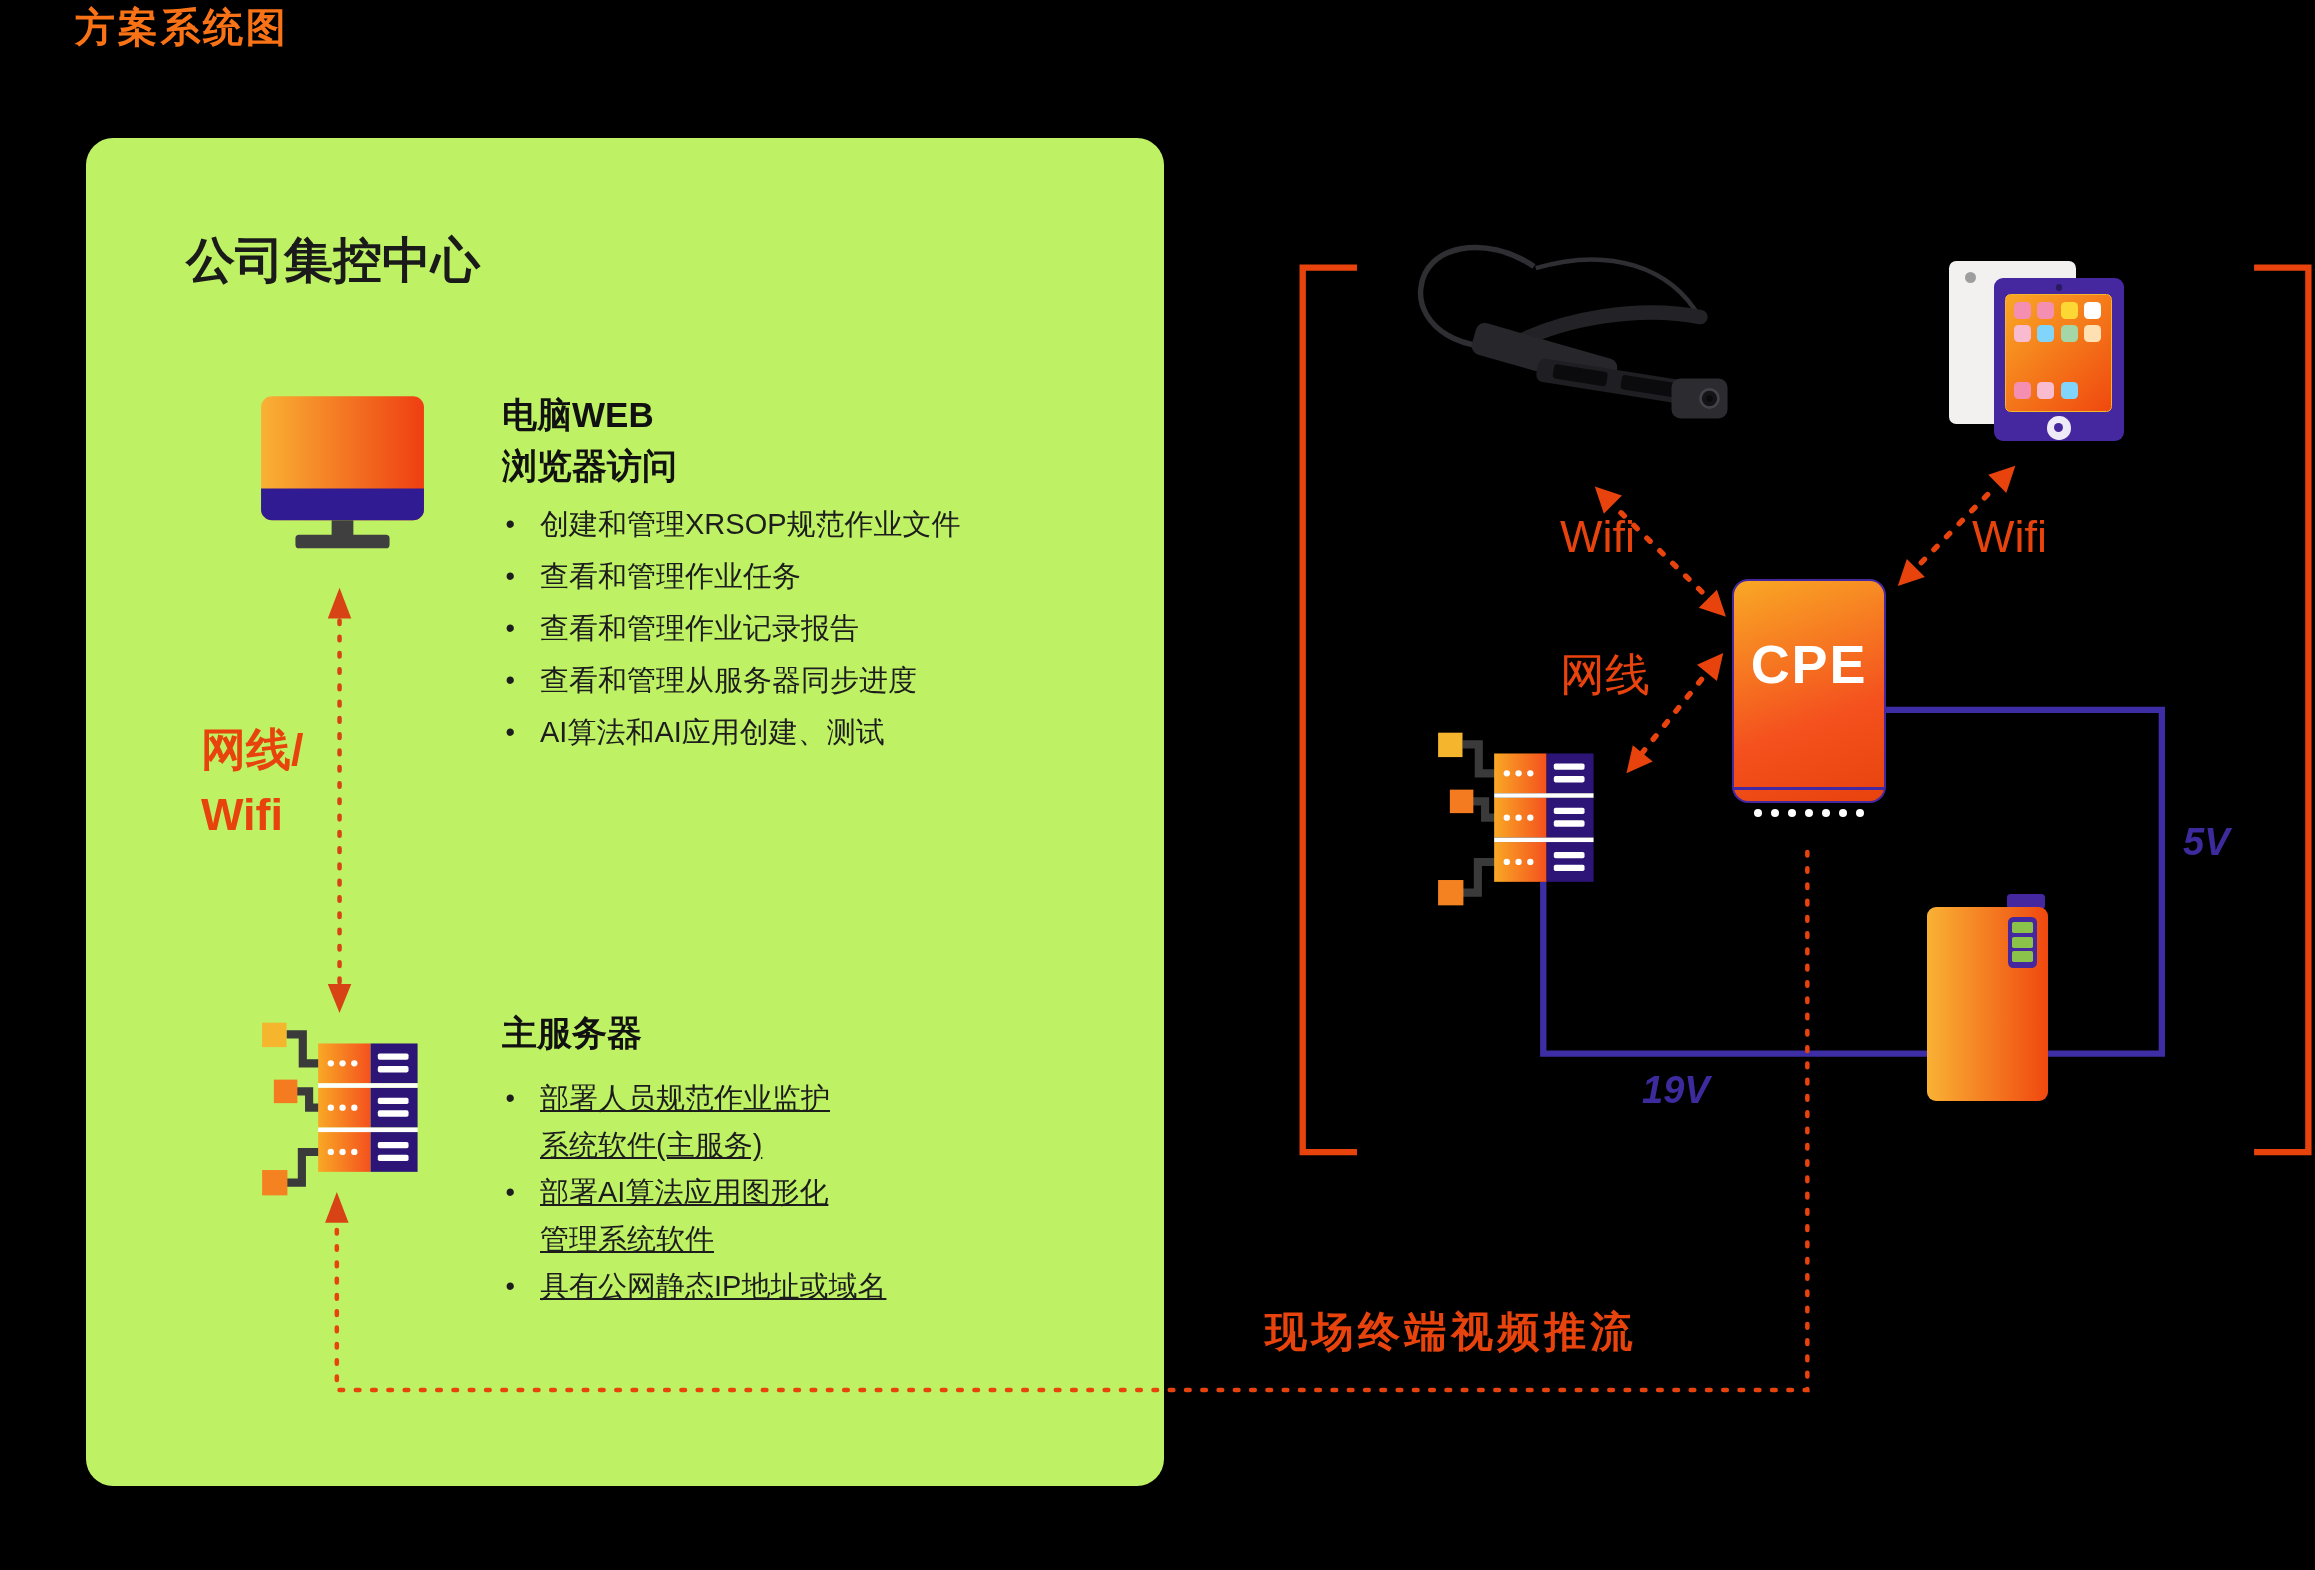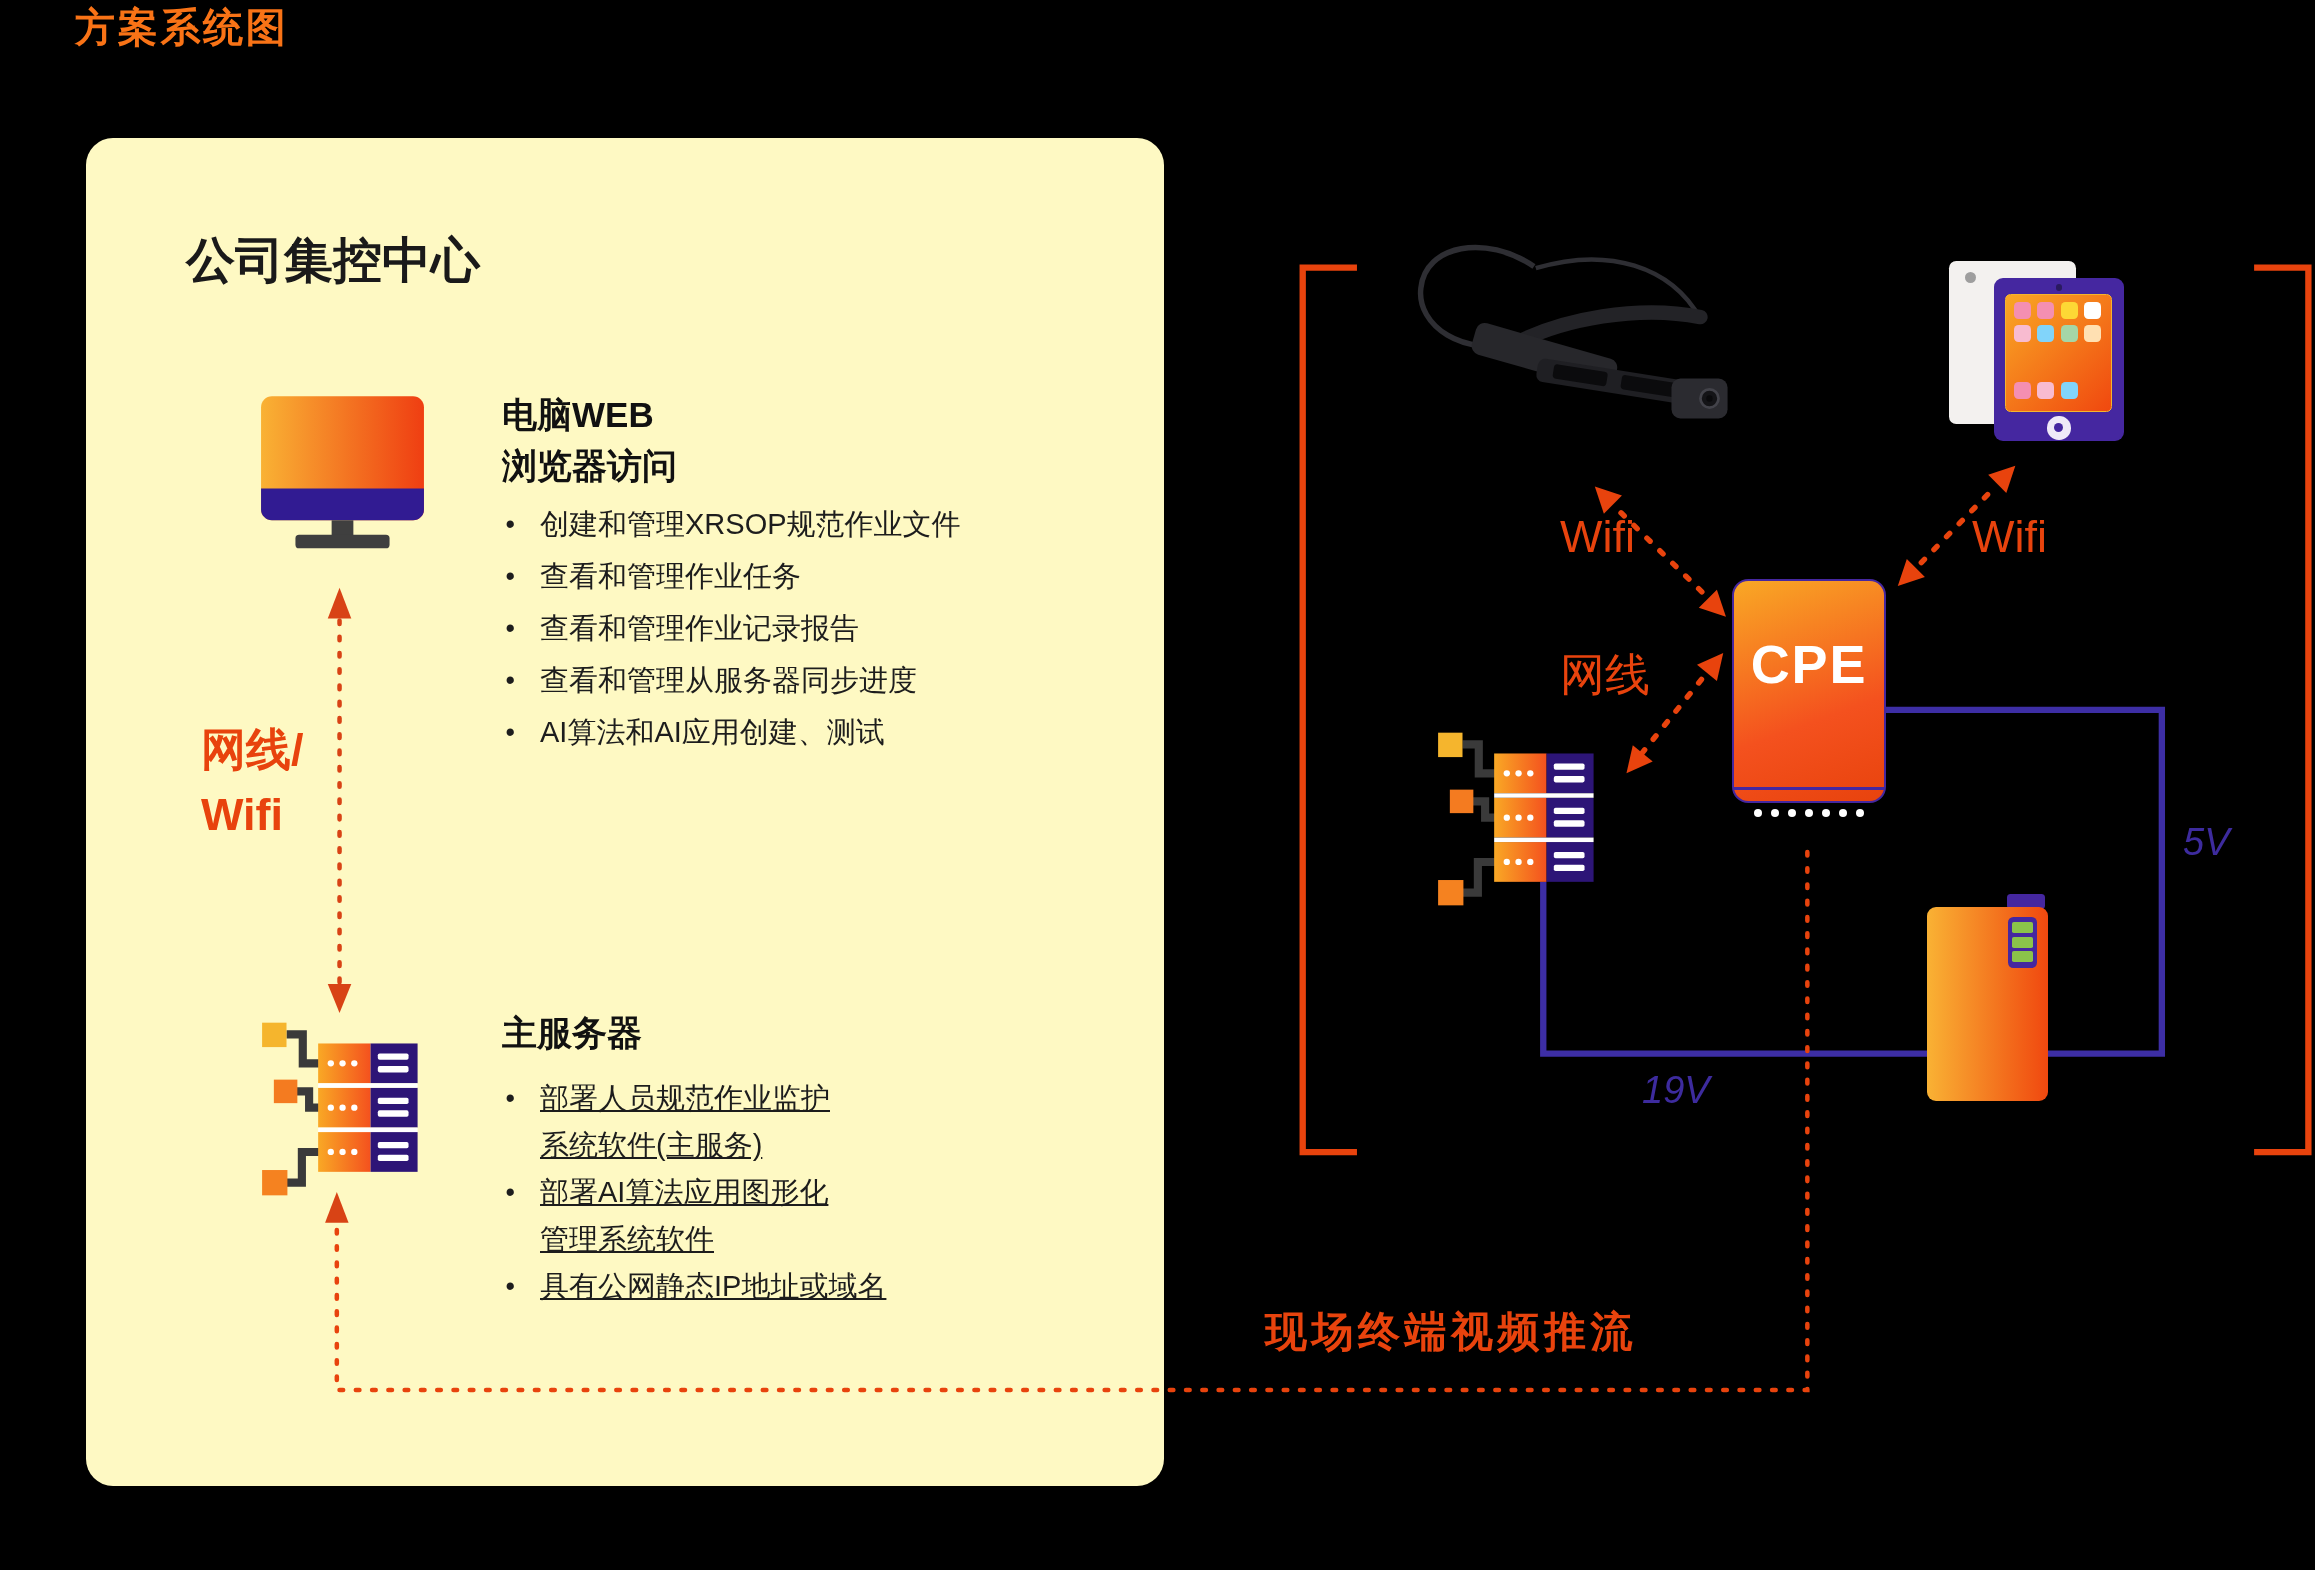--- a/index.html
+++ b/index.html
@@ -8,21 +8,21 @@
     font-family:"Liberation Sans", sans-serif;
   }
   .abs{position:absolute;}
   
   .page-title{
     left:75px;top:0px;font-size:40px;font-weight:bold;color:#f97316;
     letter-spacing:2.7px;z-index:4;
   }
   
   .card{
-    left:86px;top:138px;width:1078px;height:1348px;background:#fef9c3;
+    left:86px;top:138px;width:1078px;height:1348px;background:#bef264;
     border-radius:27px;z-index:1;
   }
   .card-title{left:100px;top:90px;font-size:49px;font-weight:600;color:#1A1A1A;}
   .web-heading{left:416px;top:251px;font-size:35px;font-weight:bold;color:#111;line-height:51px;}
   ul.blist{left:414px;top:360px;margin:0;padding:0;list-style:none;width:633px;}
   ul.blist li{
     position:relative;padding-left:40px;font-size:29px;color:#1d1d1d;
     line-height:52px;white-space:nowrap;
   }
   ul.blist li::before{
@@ -94,21 +94,21 @@
     position:absolute;left:0;top:12.7px;width:121px;height:194px;border-radius:9px;
     background:linear-gradient(90deg,#F9B234 0%,#F0480F 100%);
   }
   .pb-ind{
     position:absolute;left:81px;top:22.6px;width:29px;height:51px;border-radius:5.4px;background:#4527A0;
     display:flex;flex-direction:column;justify-content:center;gap:3.6px;padding:3.6px 3.6px;box-sizing:border-box;
   }
   .pb-ind i{display:block;width:100%;height:11px;border-radius:1.8px;background:#8BC34A;}
   
   .rlabel{z-index:4;font-size:45px;font-weight:500;color:#E8430D;}
-  .plabel{z-index:4;font-size:38px;font-weight:normal;font-style:italic;color:#3D2B9E;}
+  .plabel{z-index:4;font-size:38px;font-weight:bold;font-style:italic;color:#3D2B9E;}
   .stream-label{
     z-index:4;left:1265px;top:1304px;font-size:42px;font-weight:bold;color:#E8430D;letter-spacing:4.5px;
   }
 </style>
 </head>
 <body>
 
 <div class="abs page-title">方案系统图</div>
 
 <div class="abs card">

